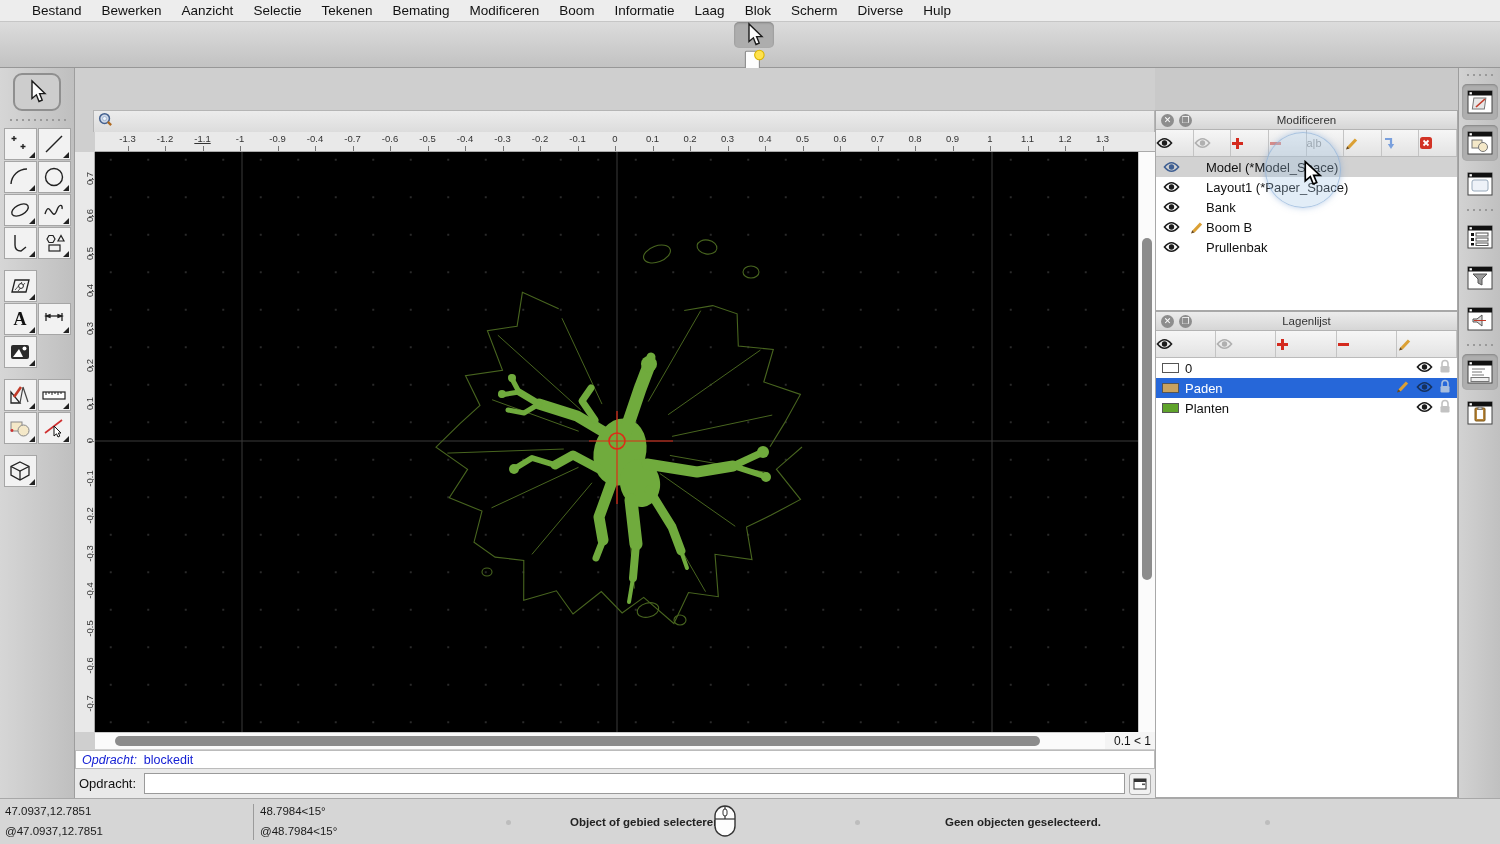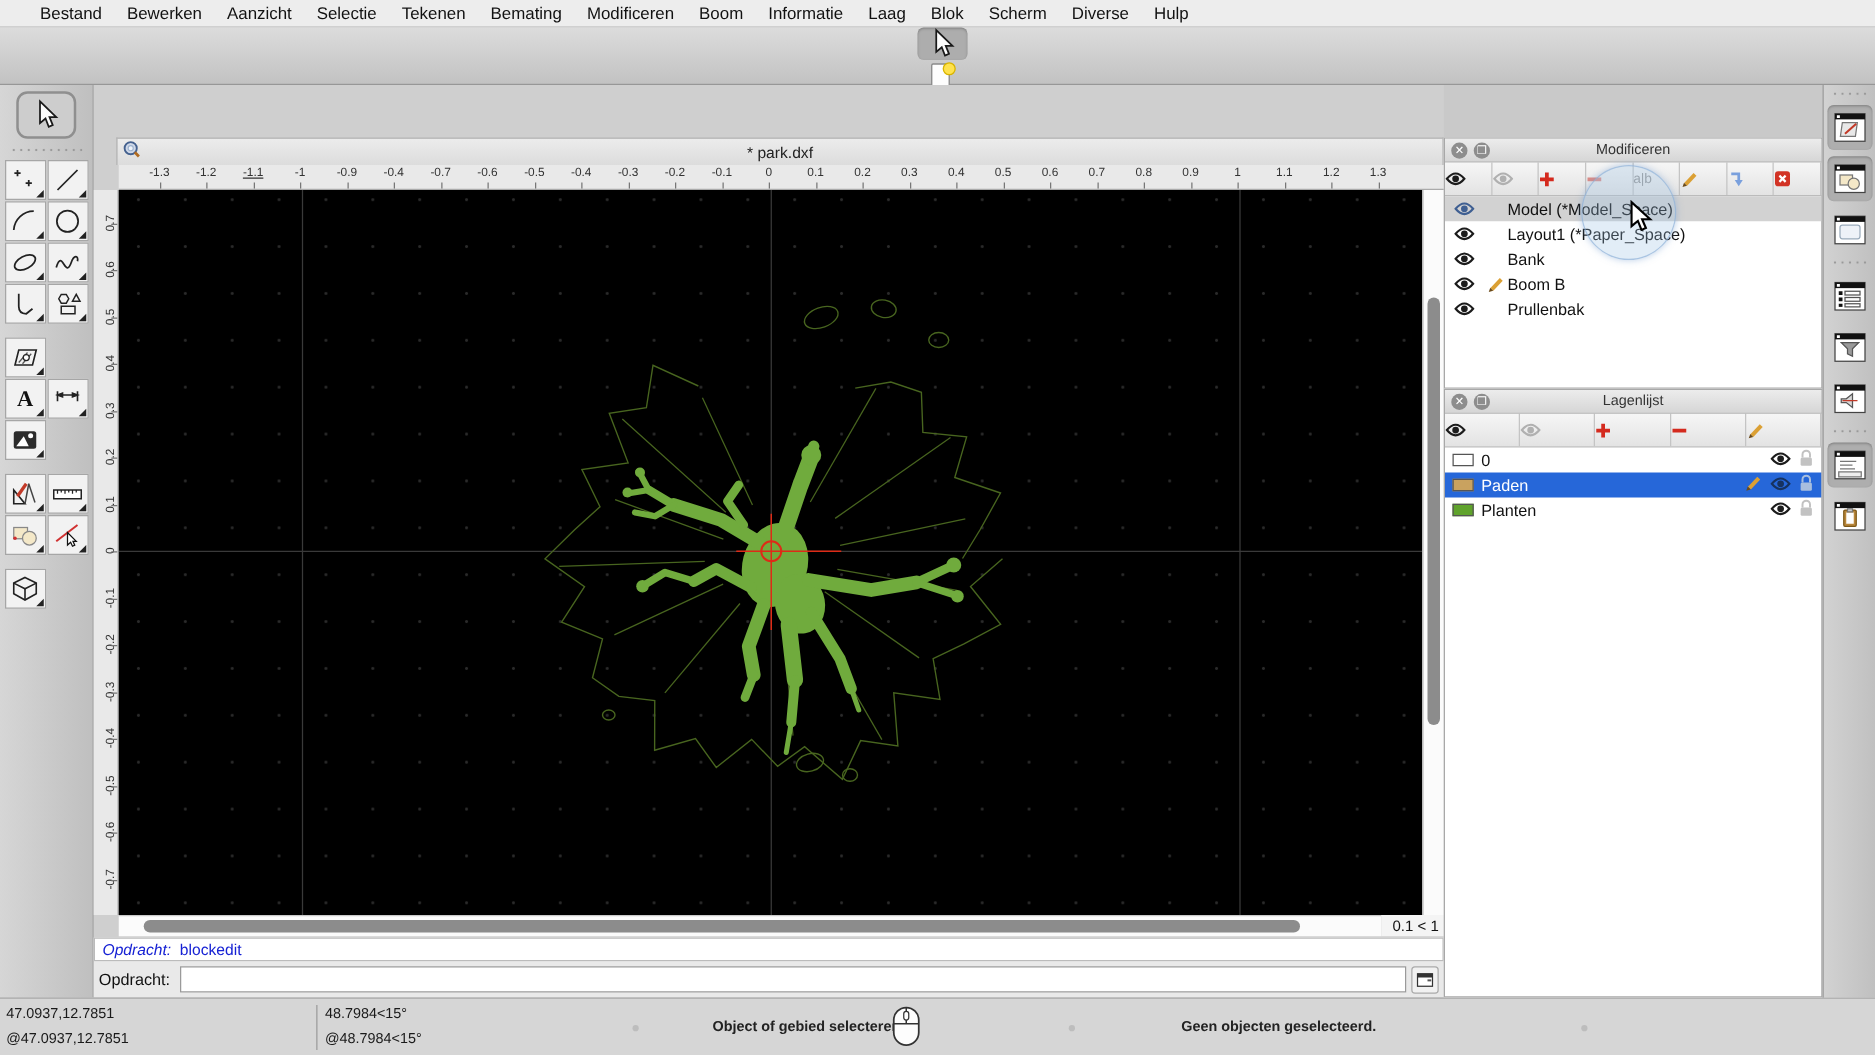--- a/index.html
+++ b/index.html
@@ -457,21 +457,20 @@
 
 <div id="docwin">
   <div id="doc-titlebar">
     <span style="margin-left:4px">
       <svg width="15" height="15" viewBox="0 0 16 16">
           <circle cx="7" cy="7" r="5.2" fill="#cfd8e8" stroke="#44618f" stroke-width="1.6"></circle>
           <line x1="10.5" y1="10.5" x2="14" y2="14" stroke="#b06a20" stroke-width="2.4"></line>
           <circle cx="7" cy="7" r="2.2" fill="#eef3fa" stroke="#9fb4d0"></circle>
         </svg>
     </span>
-    <span id="doc-title">* park.dxf</span>
   </div>
   <div id="ruler-h">
       <span class="rlab-h" style="left: 32.5px;">-1.3</span>
       <span class="rtick-h" style="left: 32.5px;"></span>
       <span class="rlab-h" style="left: 70px;">-1.2</span>
       <span class="rtick-h" style="left: 70px;"></span>
       <span class="rlab-h" style="left: 107.5px; text-decoration: underline;">-1.1</span>
       <span class="rtick-h" style="left: 107.5px;"></span>
       <span class="rlab-h" style="left: 145px;">-1</span>
       <span class="rtick-h" style="left: 145px;"></span>

